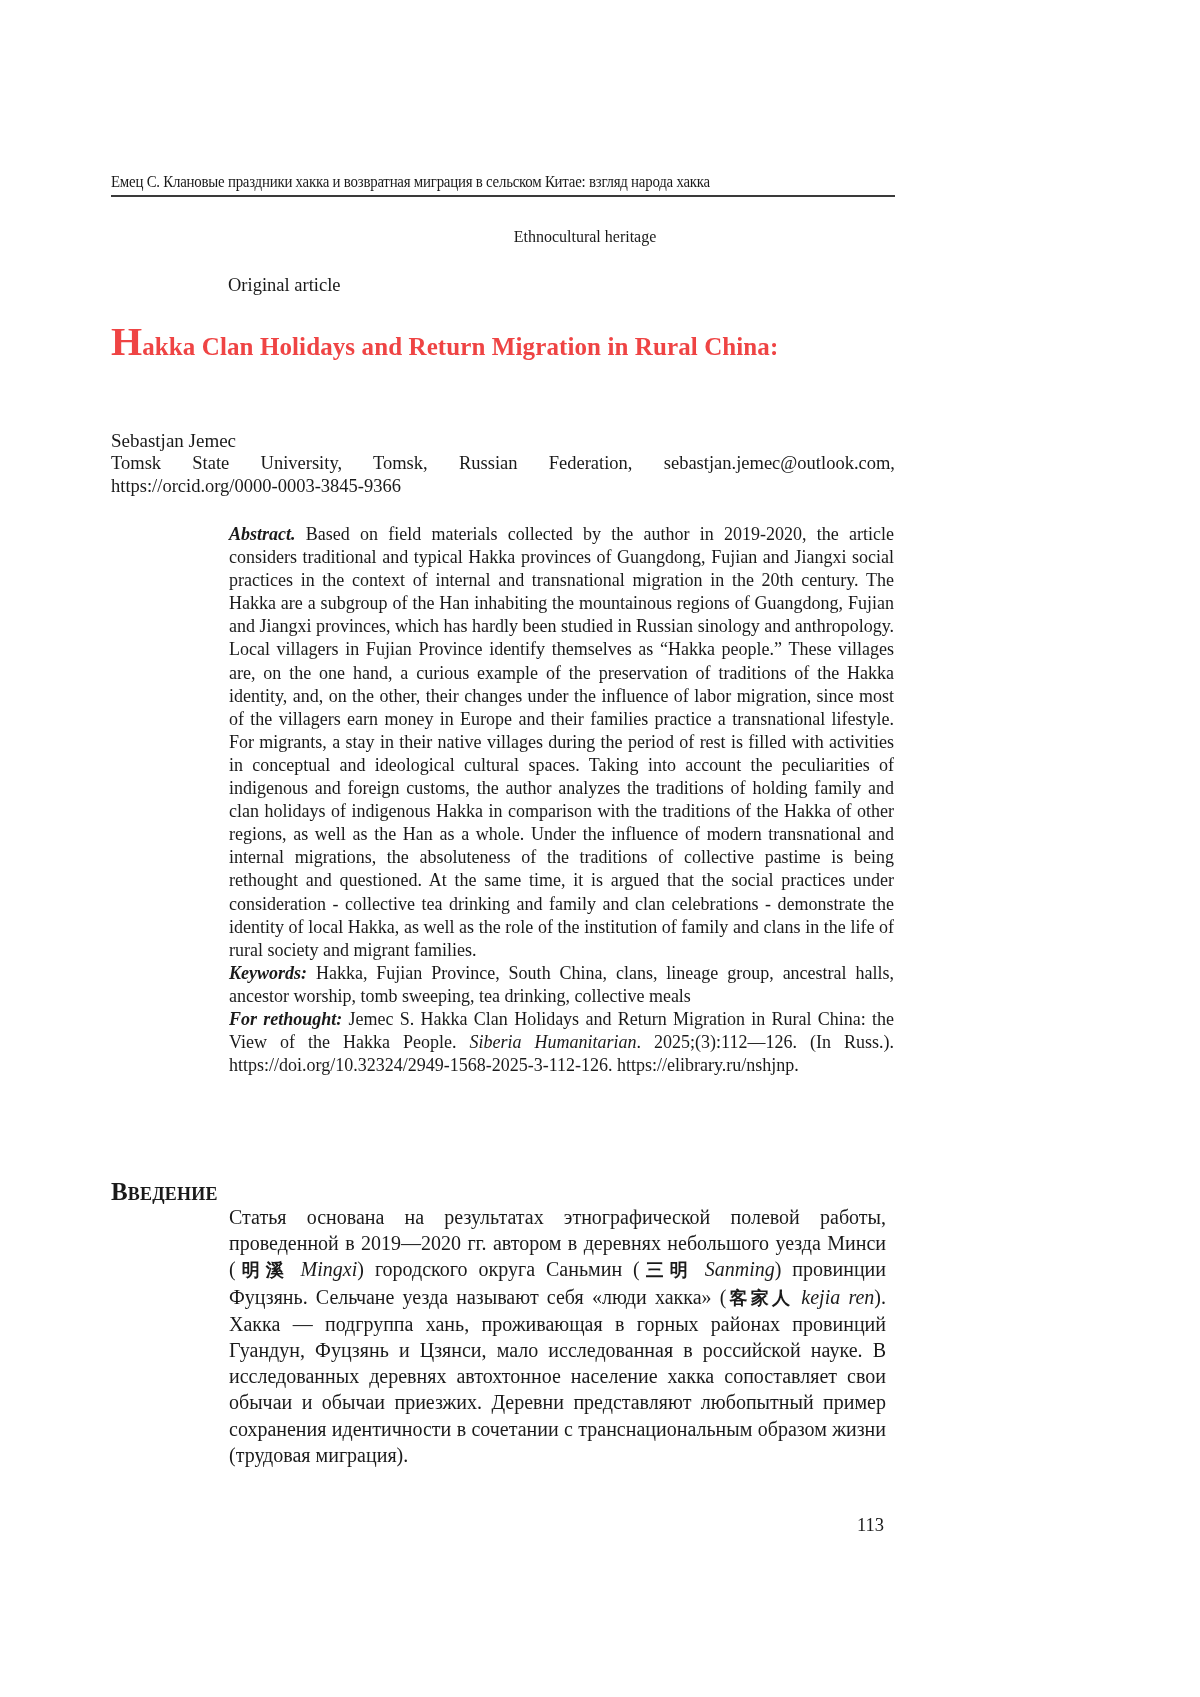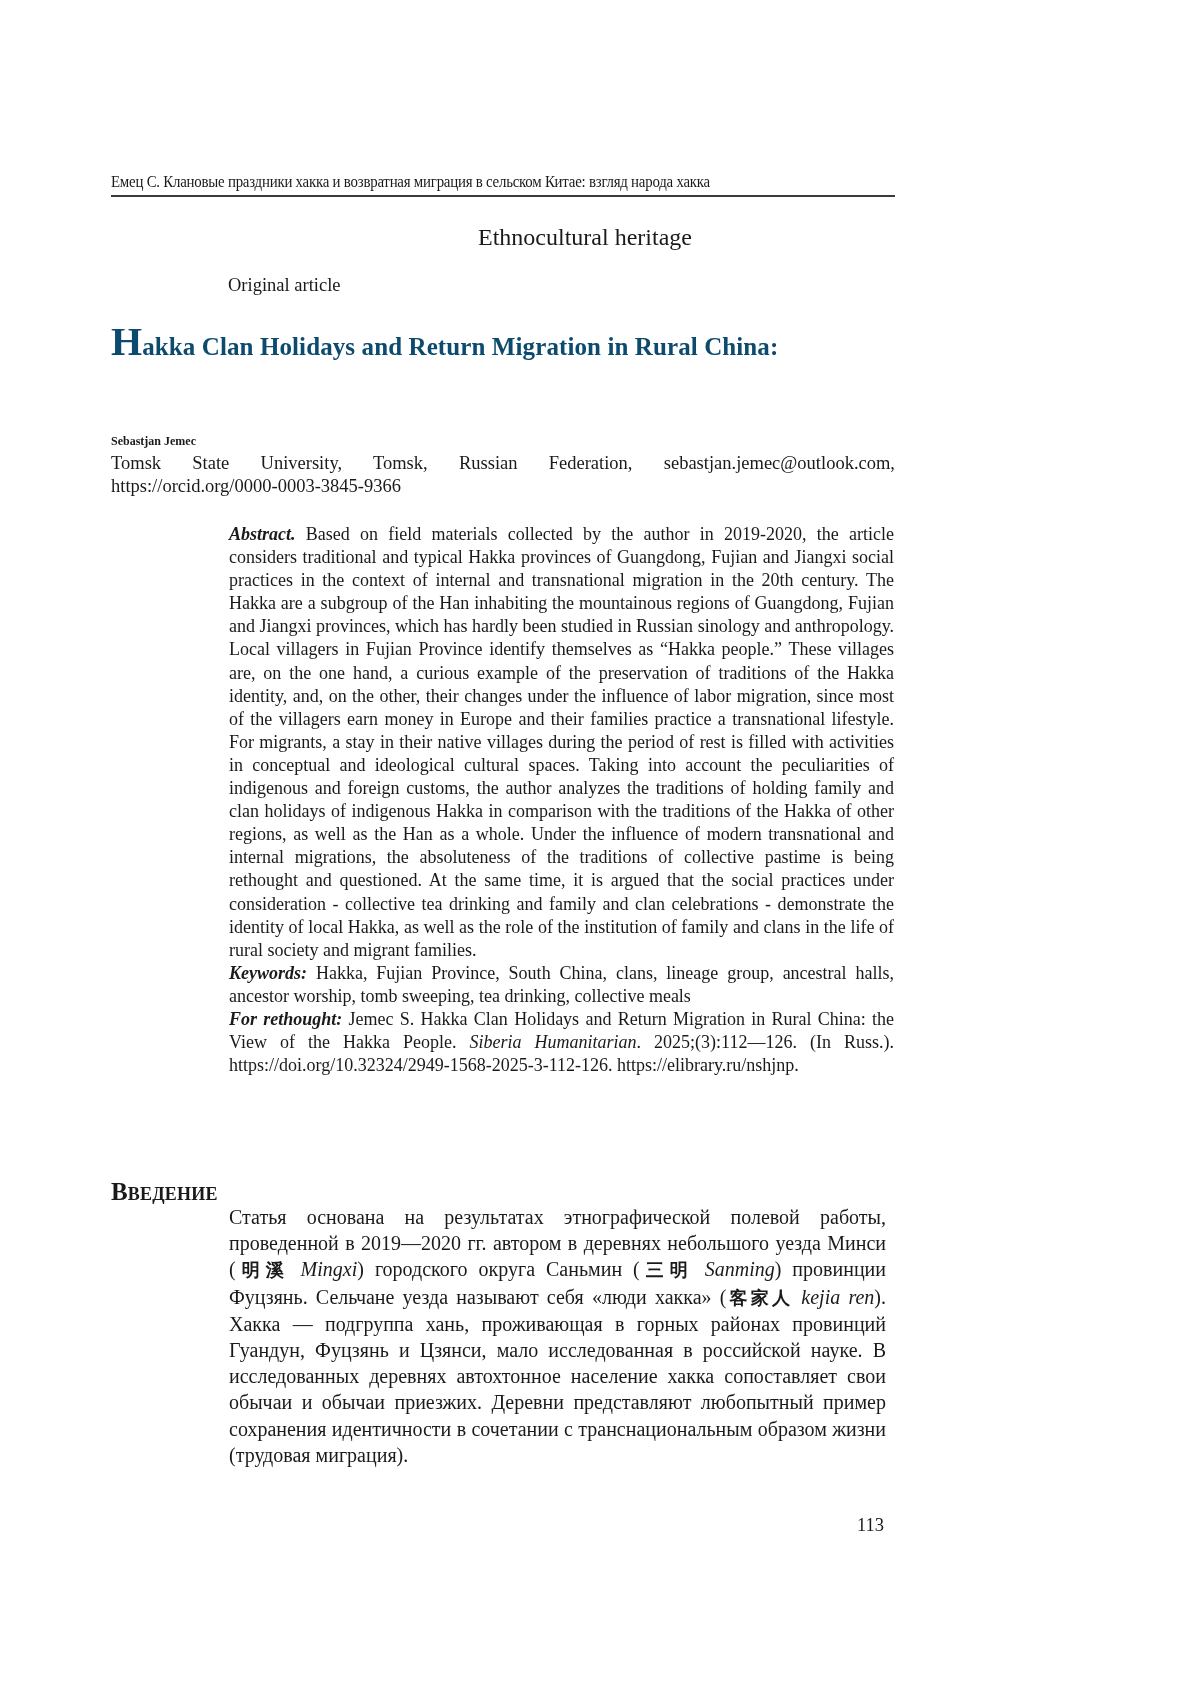--- a/index.html
+++ b/index.html
@@ -40,53 +40,53 @@
       width: 784px;
       height: 0;
       border-top: 2px solid #3a3a3a;
     }
     .section-label {
       position: absolute;
       left: 0;
       width: 1120px;
       top: 212px;
       text-align: center;
-      font-size: 24px;
+      font-size: 16px;
       line-height: 26px;
     }
     .section-label span { display: inline-block; margin-left: 50px; }
     .article-type {
       position: absolute;
       left: 228px;
       top: 262px;
       font-size: 18.5px;
       line-height: 22px;
     }
     .title {
       position: absolute;
       left: 111px;
       top: 312px;
       width: 790px;
       font-family: "Liberation Serif", "DejaVu Serif", serif;
       font-weight: bold;
       font-size: 25px;
       line-height: 36px;
       letter-spacing: 0.1px;
-      color: #0c4a6e;
+      color: #ef4444;
     }
     .title .dropcap {
       font-size: 40px;
       line-height: 36px;
     }
     .author-name {
       position: absolute;
       left: 111px;
       top: 418px;
-      font-weight: bold;
-      font-size: 12px;
+      font-weight: normal;
+      font-size: 19px;
       line-height: 22px;
     }
     .affiliation {
       position: absolute;
       left: 111px;
       top: 440px;
       width: 784px;
       font-size: 18.5px;
       line-height: 23px;
       text-align: justify;

